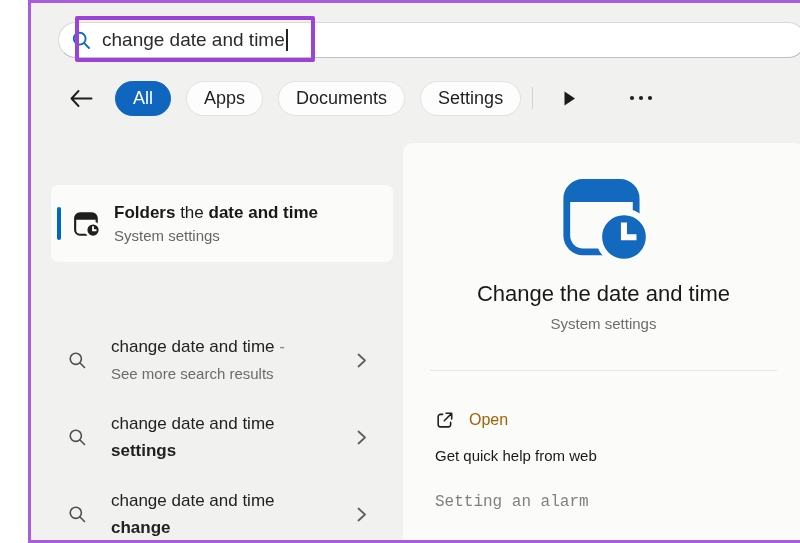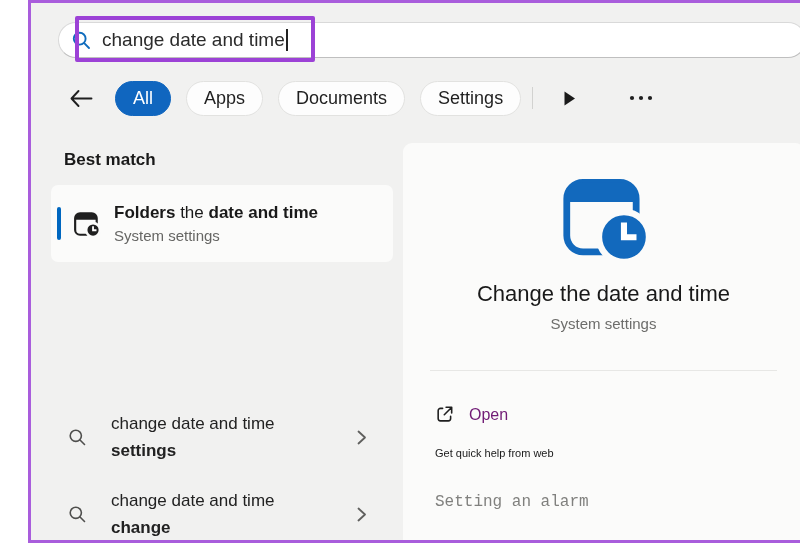--- a/index.html
+++ b/index.html
@@ -107,27 +107,27 @@
   }
   .pv-sub {
     position: absolute; top: 172px; left: 0; right: 0;
     text-align: center; font-size: 15px; color: #6d6d6b;
   }
   .pv-divider {
     position: absolute; top: 227px; left: 27px; right: 27px;
     height: 1px; background: #e7e7e5;
   }
   .pv-open {
-    position: absolute; top: 262px; left: 32px;
-    display: flex; align-items: center; gap: 15px;
-    font-size: 16px; color: #701a75; cursor: pointer;
+    position: absolute; top: 268px; left: 32px;
+    display: flex; align-items: flex-start; gap: 15px;
+    font-size: 16px; color: #a16207; cursor: pointer;
   }
   .pv-help-head {
     position: absolute; top: 304px; left: 32px;
-    font-size: 11px; color: #191919;
+    font-size: 15px; color: #191919;
   }
   .pv-help-link {
     position: absolute; top: 350px; left: 32px;
     font-size: 16px; color: #80807e; cursor: pointer; font-family: Liberation Mono, monospace;
   }
 </style>
 </head>
 <body>
 
 <div class="frame">
@@ -163,39 +163,55 @@
     <span class="more-btn">
       <svg width="24" height="6" viewBox="0 0 24 6">
         <circle cx="3" cy="3" r="2.1" fill="#1f1f1f"></circle>
         <circle cx="12" cy="3" r="2.1" fill="#1f1f1f"></circle>
         <circle cx="21" cy="3" r="2.1" fill="#1f1f1f"></circle>
       </svg>
     </span>
 
   </div>
 
-  <div class="section-heading h-best">Best match</div>
 
   <div class="best-card">
     <span class="accent-bar"></span>
     <span class="bm-icon">
       <svg width="28" height="28" viewBox="0 0 26 26">
         <rect x="2" y="3" width="20" height="20" rx="4.5" fill="none" stroke="#1f1f1f" stroke-width="2"></rect>
         <path d="M6.5 3 h11 a4.5 4.5 0 0 1 4.5 4.5 V9 H2 V7.5 A4.5 4.5 0 0 1 6.5 3 z" fill="#1f1f1f"></path>
         <circle cx="18.6" cy="18.6" r="6.4" fill="#1f1f1f" stroke="#fbfbfa" stroke-width="2.4"></circle>
         <path d="M18.6 15.2 V18.8 H21.8" fill="none" stroke="#ffffff" stroke-width="1.7"></path>
       </svg>
     </span>
     <span class="bm-text">
       <span class="bm-title"><span class="b">Folders</span><span> the </span><span class="b">date and time</span></span>
       <span class="bm-sub">System settings</span>
     </span>
   </div>
 
 
+  <div class="sug-row r1">
+    <span class="sug-icon">
+      <svg width="19" height="19" viewBox="0 0 19 19">
+        <circle cx="7.8" cy="7.8" r="5.6" fill="none" stroke="#4f4f4d" stroke-width="1.6"></circle>
+        <line x1="12" y1="12" x2="16.5" y2="16.5" stroke="#4f4f4d" stroke-width="1.6" stroke-linecap="round"></line>
+      </svg>
+    </span>
+    <span class="sug-text">
+      <span>change date and time</span><span class="dash"> -</span><br>
+      <span class="sub">See more search results</span>
+    </span>
+    <span class="sug-chevron">
+      <svg width="11" height="17" viewBox="0 0 11 17">
+        <path d="M2.5 2.5 L9 8.5 L2.5 14.5" fill="none" stroke="#5f5f5d" stroke-width="1.8" stroke-linecap="round" stroke-linejoin="round"></path>
+      </svg>
+    </span>
+  </div>
 
   <div class="sug-row r2">
     <span class="sug-icon">
       <svg width="19" height="19" viewBox="0 0 19 19">
         <circle cx="7.8" cy="7.8" r="5.6" fill="none" stroke="#4f4f4d" stroke-width="1.6"></circle>
         <line x1="12" y1="12" x2="16.5" y2="16.5" stroke="#4f4f4d" stroke-width="1.6" stroke-linecap="round"></line>
       </svg>
     </span>
     <span class="sug-text">
       <span>change date and time</span><br>

